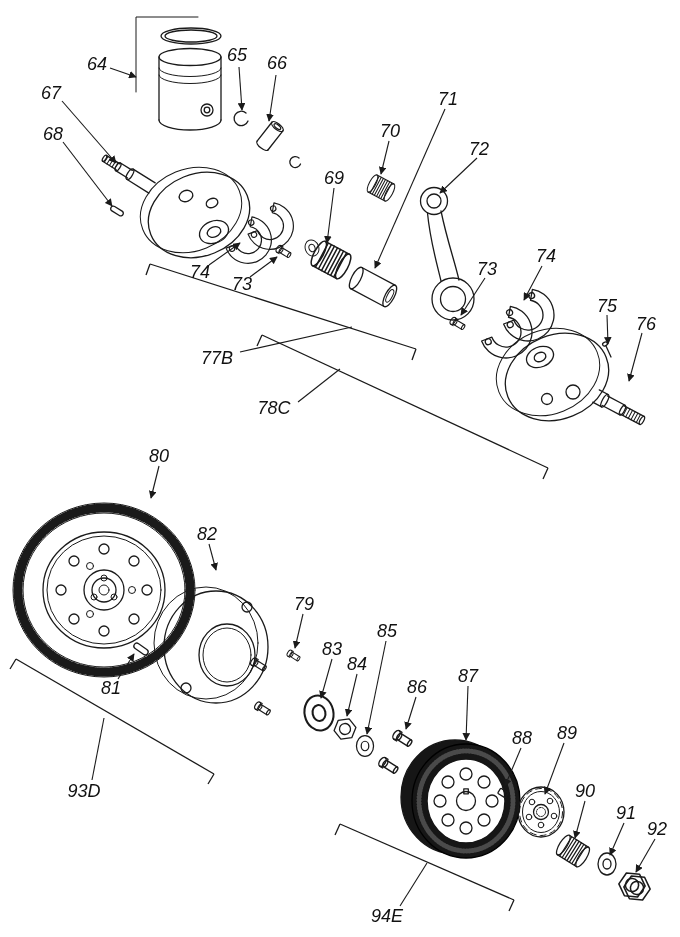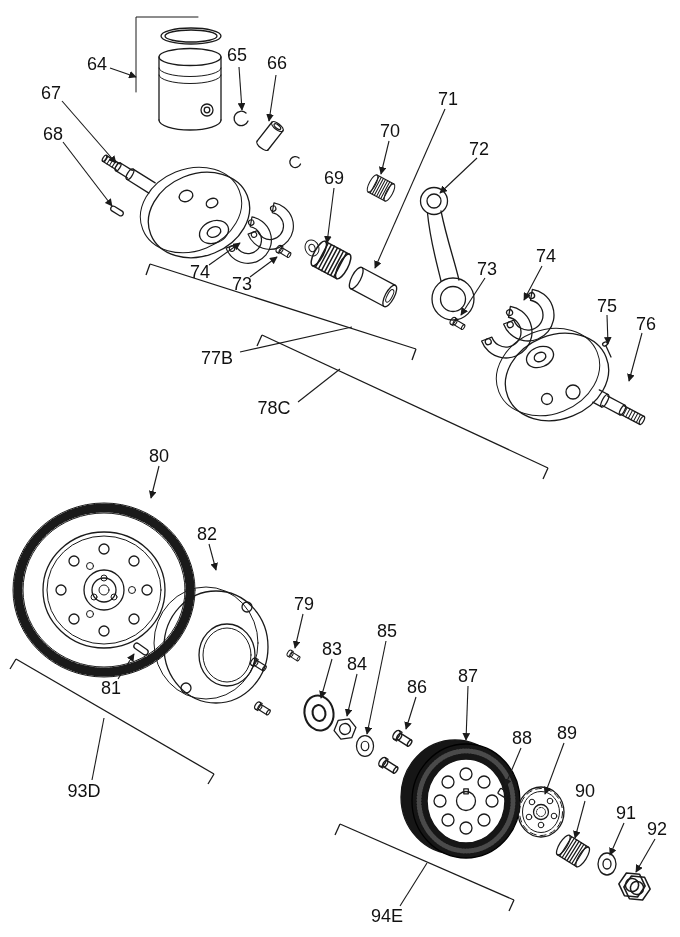--- a/index.html
+++ b/index.html
@@ -1,16 +1,16 @@
 <!DOCTYPE html>
 <html><head>
 <meta charset="utf-8">
 <style>
   html,body{margin:0;padding:0;background:#ffffff;}
-  .stage{width:680px;height:937px;background:#ffffff;position:relative;overflow:hidden;}
+  .stage{width:680px;height:937px;background:#ffffff;position:relative;overflow:hidden;font-style:italic;}
   svg{display:block;}
   .ln{stroke:#1a1a1a;fill:none;stroke-width:1.3;stroke-linecap:round;stroke-linejoin:round;}
   .fine{stroke:#1a1a1a;fill:none;stroke-width:1;stroke-linecap:round;}
   .leader{stroke:#1a1a1a;fill:none;stroke-width:1.1;}
   .bracket{stroke:#1a1a1a;fill:none;stroke-width:1.3;}
   .lbl{font-family:"Liberation Sans",sans-serif;font-size:18px;fill:#111;text-anchor:middle;}
 </style>
 </head>
 <body>
 

